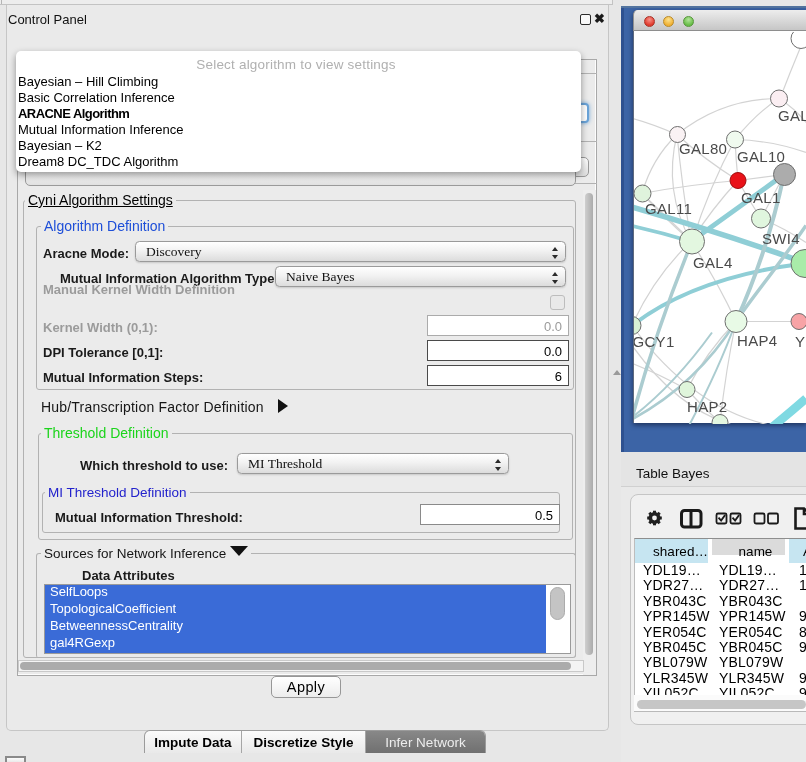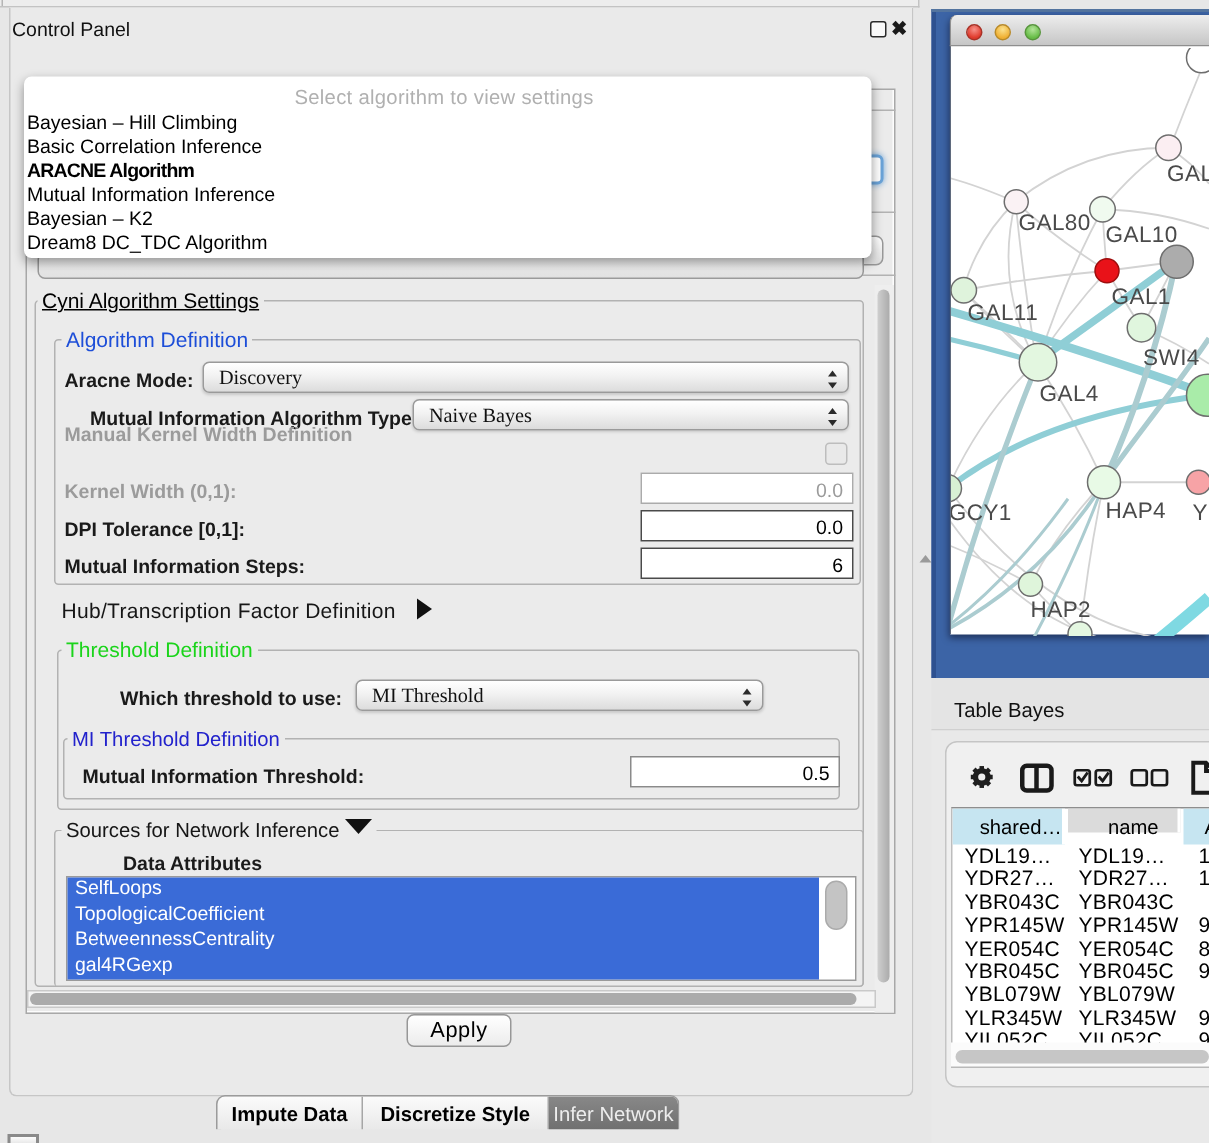--- a/index.html
+++ b/index.html
@@ -99,21 +99,21 @@
   <div class="abs" style="left:550px;top:587px;width:15px;height:33px;background:#c4c4c4;border-radius:8px;border:1px solid #ababab;"></div>
 
   <div class="abs" style="left:18px;top:660px;width:566px;height:12px;background:#f4f4f4;border:1px solid #c9c9c9;"></div>
   <div class="abs" style="left:20px;top:662px;width:551px;height:8px;background:#ababab;border-radius:4px;"></div>
 
   <div class="abs" style="left:271px;top:676px;width:70px;height:22px;border:1px solid #979797;border-radius:5px;background:linear-gradient(#ffffff,#ececec);font-size:14.5px;letter-spacing:0.4px;text-align:center;padding-top:2px;">Apply</div>
 
   <div class="abs" style="left:144px;top:686px;height:23px;display:flex;border:1px solid #9b9b9b;border-bottom:none;border-radius:6px 6px 0 0;overflow:hidden;background:linear-gradient(#fbfbfb,#e9e9e9);margin-top:44px;">
     <div style="width:97px;display:flex;align-items:center;justify-content:center;font-size:13.5px;font-weight:600;border-right:1px solid #a6a6a6;">Impute Data</div>
     <div style="width:124px;display:flex;align-items:center;justify-content:center;font-size:13.5px;font-weight:600;border-right:1px solid #a6a6a6;">Discretize Style</div>
-    <div style="width:86px;display:flex;align-items:center;justify-content:center;font-size:13.5px;background:linear-gradient(#888888,#707070);color:#ededed;text-align:right;">Infer Network</div>
+    <div style="width:119px;display:flex;align-items:center;justify-content:center;font-size:13.5px;background:linear-gradient(#888888,#707070);color:#ededed;text-align:right;">Infer Network</div>
   </div>
 
   <div class="abs" style="left:16px;top:51px;width:565px;height:121px;background:#fff;border-radius:5px;box-shadow:0 3px 7px rgba(0,0,0,0.4);"></div>
   <div class="abs" style="left:16px;top:57px;width:560px;height:16px;font-size:13.5px;letter-spacing:0.2px;color:#b0b0b0;text-align:center;">Select algorithm to view settings</div>
   <div class="abs" style="left:18px;top:74px;width:560px;font-size:13px;color:#000;line-height:16px;">
     Bayesian – Hill Climbing<br>
     Basic Correlation Inference<br>
     <span class="b" style="letter-spacing:-0.55px;">ARACNE Algorithm</span><br>
     Mutual Information Inference<br>
     Bayesian – K2<br>

